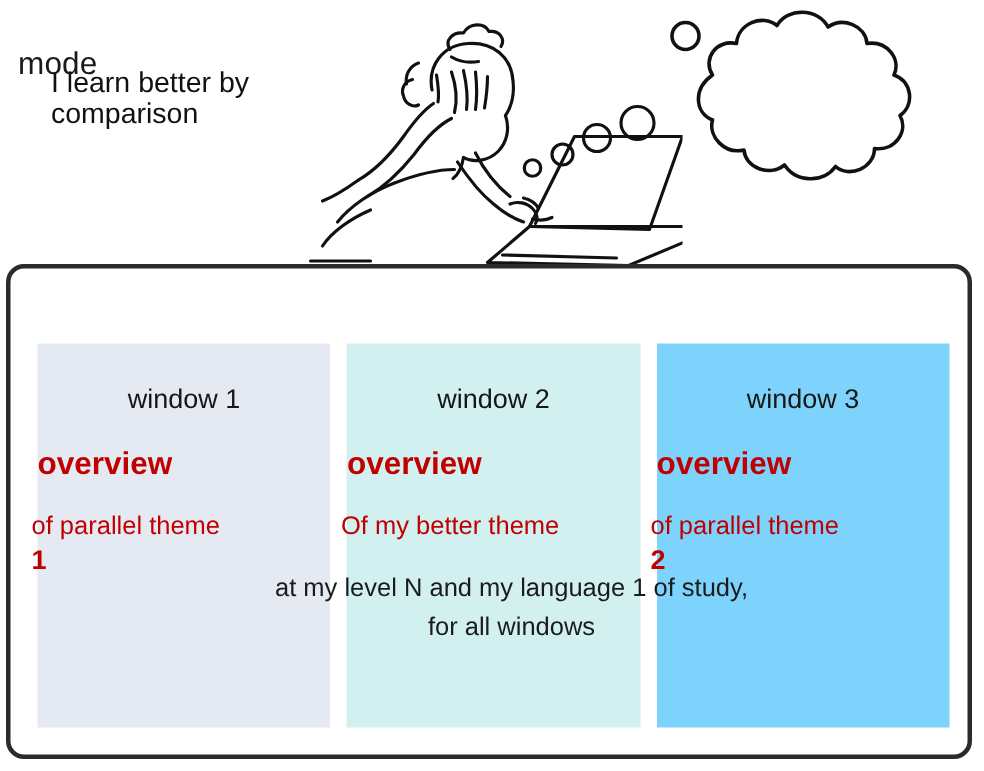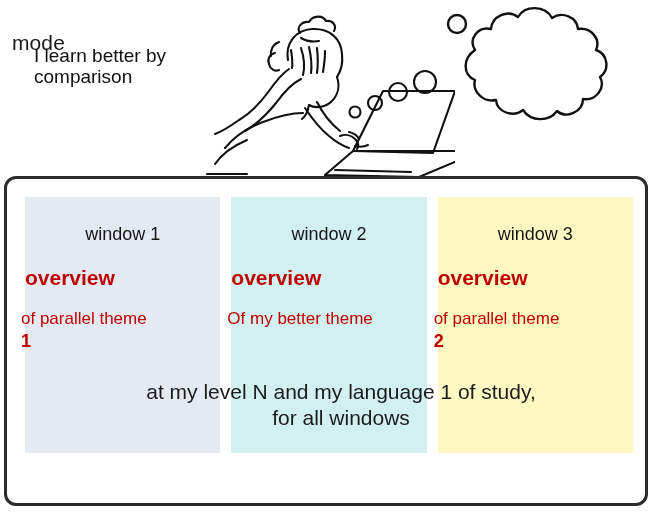--- a/index.html
+++ b/index.html
@@ -93,20 +93,21 @@
     width: 608px;
     height: 294px;
     display: flex;
     gap: 11px;
   }
 
   .window-col {
     flex: 1 1 0;
     position: relative;
     height: 256px;
+    margin-top: 32px;
   }
 
   .window-title {
     position: absolute;
     left: 0; right: 0;
     top: 26px;
     text-align: center;
     font-size: 18px;
     line-height: 22px;
     color: #161616;
@@ -135,21 +136,21 @@
     font-size: 18px;
   }
 
   
   #caption {
     position: absolute;
     left: 18px;
     top: 200px;
     width: 632px;
     text-align: center;
-    font-size: 21px;
+    font-size: 17px;
     line-height: 26px;
     color: #1b1b1b;
     pointer-events: none;
   }
 </style>
 </head>
 <body>
 
 <div id="header-area">
 
@@ -226,21 +227,21 @@
 
     <div class="window-col" style="background: rgb(210, 240, 240);">
       <div class="window-title">window 2</div>
       <div class="window-overview">overview</div>
       <div class="window-desc">
         <span>Of my better theme</span>
         <span class="emph"></span>
       </div>
     </div>
 
-    <div class="window-col" style="background: #fef9c3;">
+    <div class="window-col" style="background: #7dd3fc;">
       <div class="window-title">window 3</div>
       <div class="window-overview">overview</div>
       <div class="window-desc">
         <span>of parallel theme</span>
         <span class="emph">2</span>
       </div>
     </div>
 
   </div>
 

